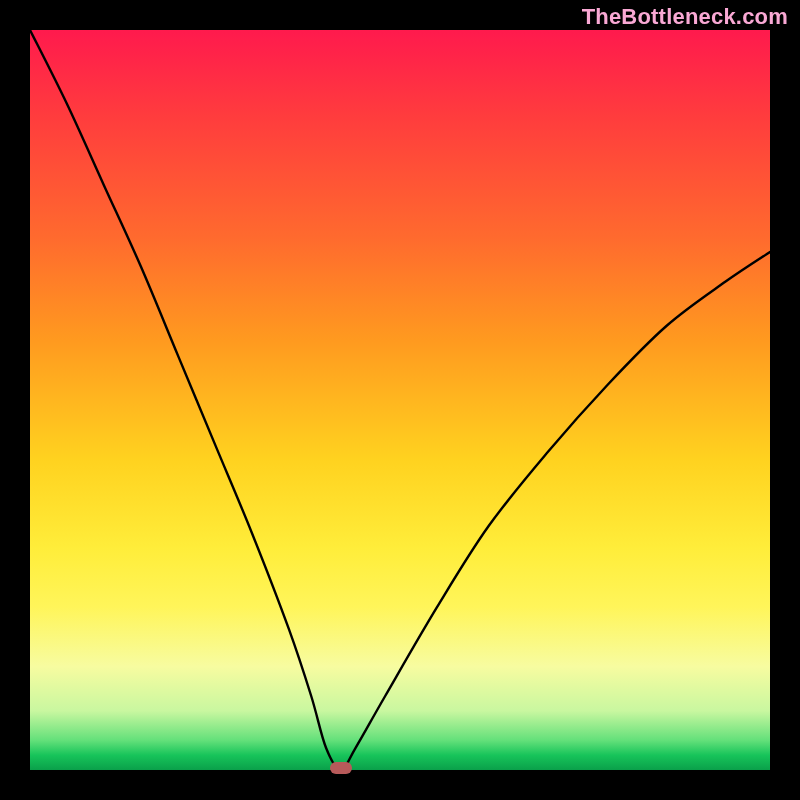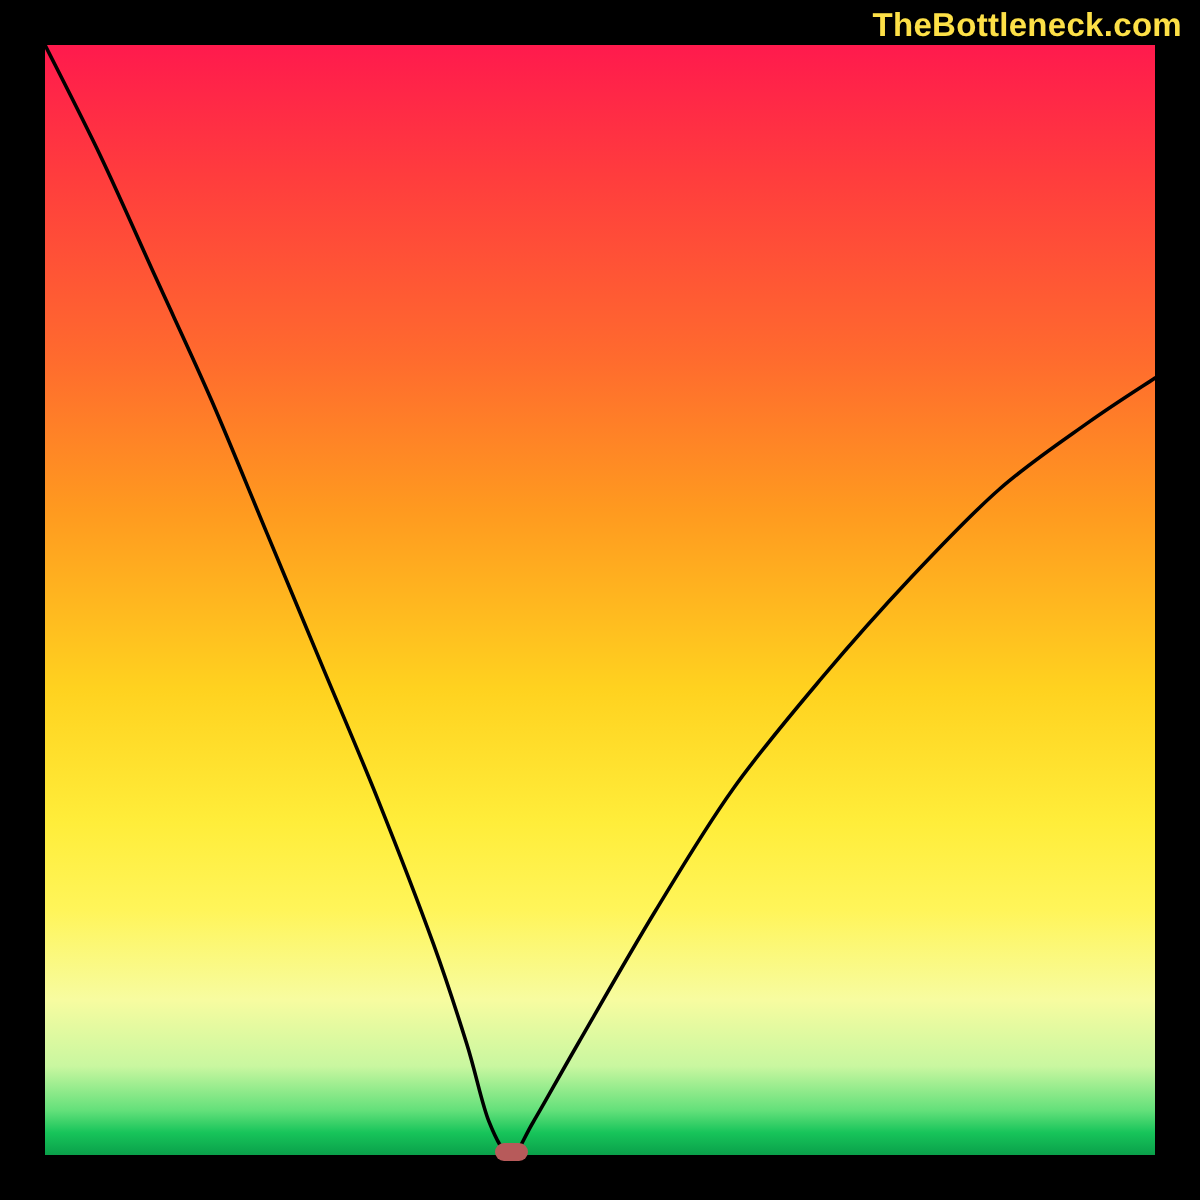--- a/index.html
+++ b/index.html
@@ -37,21 +37,21 @@
       #c9f7a0 92%,
       #63e07a 96%,
       #17c45a 98%,
       #0aa04a 100%
     );
   }
   .watermark {
     position: absolute;
     top: 4px;
     right: 12px;
-    color: #fde047;
+    color: #f9a8d4;
     font-size: 22px;
     font-weight: 600;
     letter-spacing: 0.2px;
     user-select: none;
   }
   svg.curve {
     position: absolute;
     top: 0;
     left: 0;
     width: 740px;

